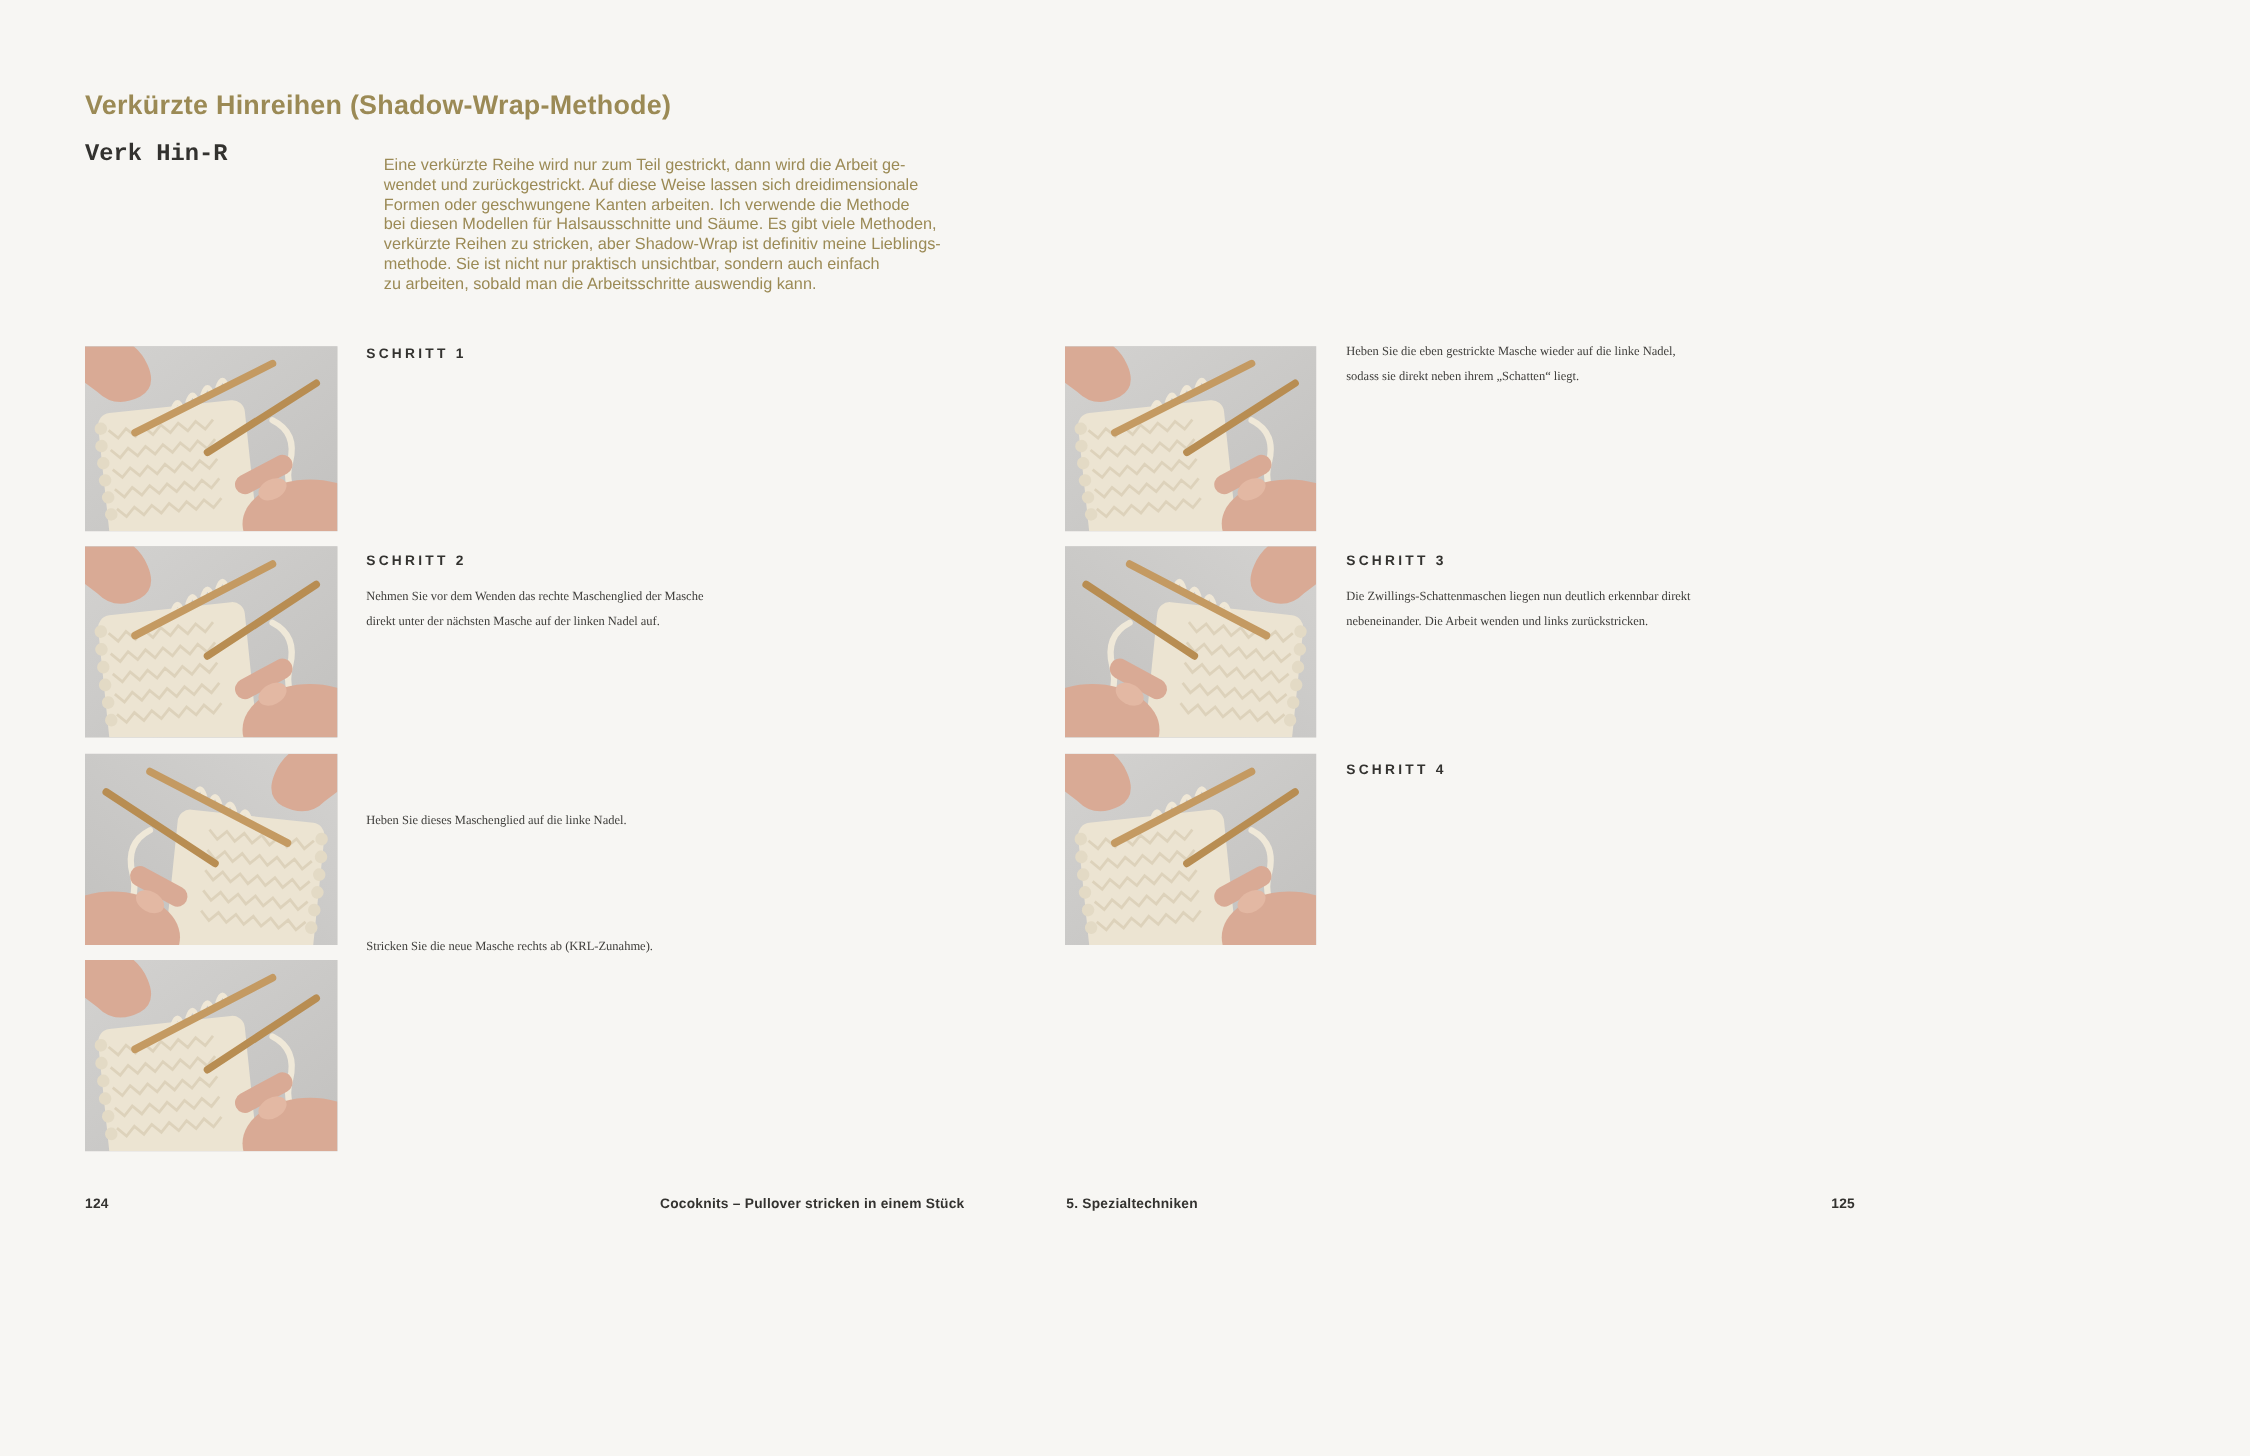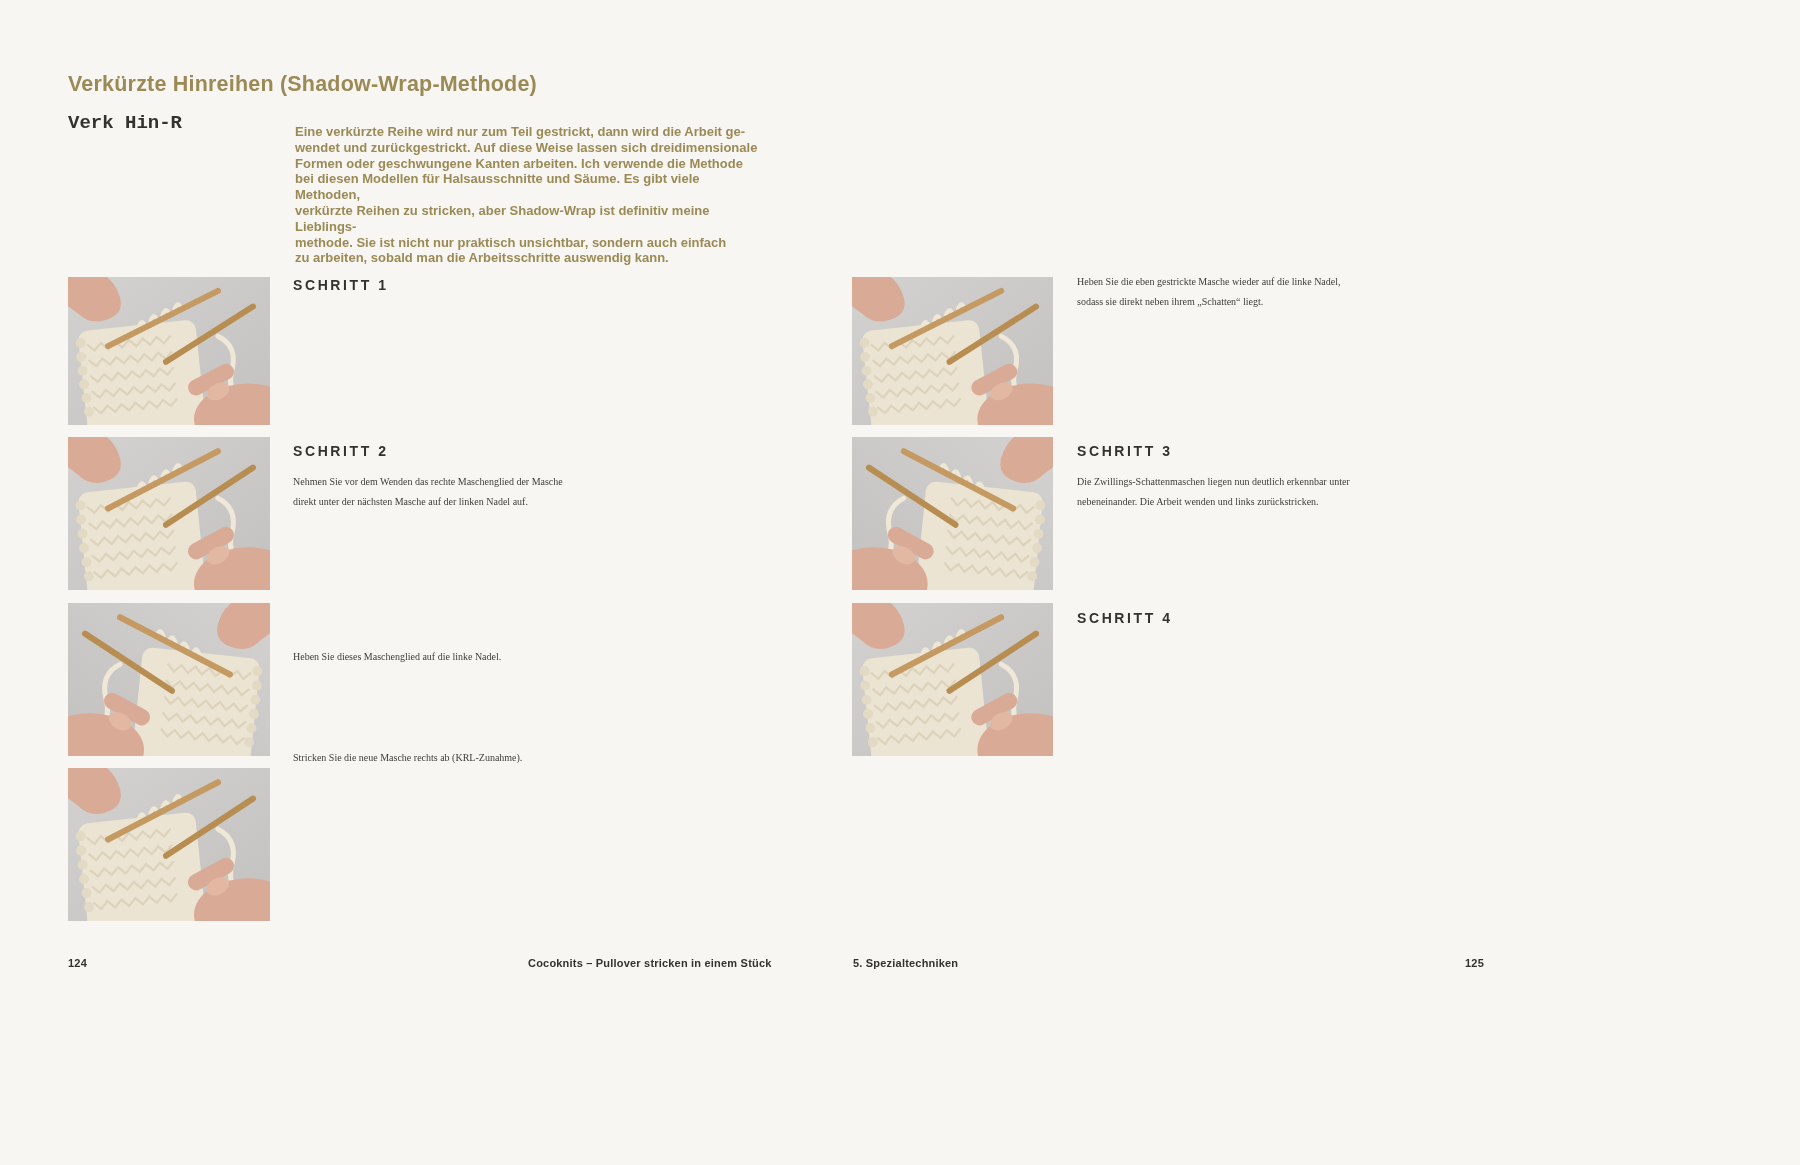--- a/index.html
+++ b/index.html
@@ -20,22 +20,22 @@
   .page-title{
     left:68px;top:72px;
     font-size:21.5px;font-weight:bold;color:var(--accent);
     letter-spacing:.2px;
   }
   .page-subtitle{
     left:68px;top:112px;
     font-size:19px;font-weight:bold;color:var(--ink);font-family:Liberation Mono, monospace;
   }
   .intro{
-    left:295px;top:124px;width:470px;
-    font-size:13px;font-weight:bold;line-height:15.8px;
+    left:307px;top:124px;width:470px;
+    font-size:13px;font-weight:normal;line-height:15.8px;
     color:var(--accent);
     white-space:pre-line;
   }
   .photo{
     left:68px;width:202px;overflow:hidden;background:#c9c8c6;
   }
   .photo svg{display:block;width:100%;height:100%;}
   .photo.flip svg{transform:scaleX(-1);}
   .photo.r{left:852px;width:201px;}
   .p-l1{top:277px;height:148px;}
@@ -49,21 +49,21 @@
   .step.right{left:1077px;width:560px;}
   .step.left{left:293px;}
   .s-l1{top:277px;}
   .s-l2{top:443px;}
   .s-l3{top:603px;margin-top:44px;}
   .s-l4{top:748px;}
   .s-r1{top:272px;}
   .s-r2{top:443px;}
   .s-r3{top:610px;}
   .step-heading{
-    font-size:14px;font-weight:bold;letter-spacing:2.6px;
+    font-size:11px;font-weight:bold;letter-spacing:2.6px;
     color:var(--ink);
   }
   .step-text{
     font-family:"Liberation Serif", serif;
     font-size:10px;line-height:20px;color:var(--body);
     white-space:pre-line;
   }
   .step-heading + .step-text{margin-top:13px;}
   .footer-item{
     top:957px;
@@ -184,21 +184,21 @@
       <use href="#knit"></use>
     </svg>
   </figure>
 
 <div class="abs step right s-r1">
   <div class="step-text">Heben Sie die eben gestrickte Masche wieder auf die linke Nadel,
 sodass sie direkt neben ihrem „Schatten“ liegt.</div>
 </div>
 <div class="abs step right s-r2">
   <div class="step-heading">SCHRITT 3</div>
-  <div class="step-text">Die Zwillings-Schattenmaschen liegen nun deutlich erkennbar unter
+  <div class="step-text">Die Zwillings-Schattenmaschen liegen nun deutlich erkennbar direkt
 nebeneinander. Die Arbeit wenden und links zurückstricken.</div>
 </div>
 <div class="abs step right s-r3">
   <div class="step-heading">SCHRITT 4</div>
 </div>
 
 <div class="abs footer-item f-pageno-left">124</div>
 <div class="abs footer-item f-book">Cocoknits – Pullover stricken in einem Stück</div>
 <div class="abs footer-item f-chapter">5. Spezialtechniken</div>
 <div class="abs footer-item f-pageno-right">125</div>

